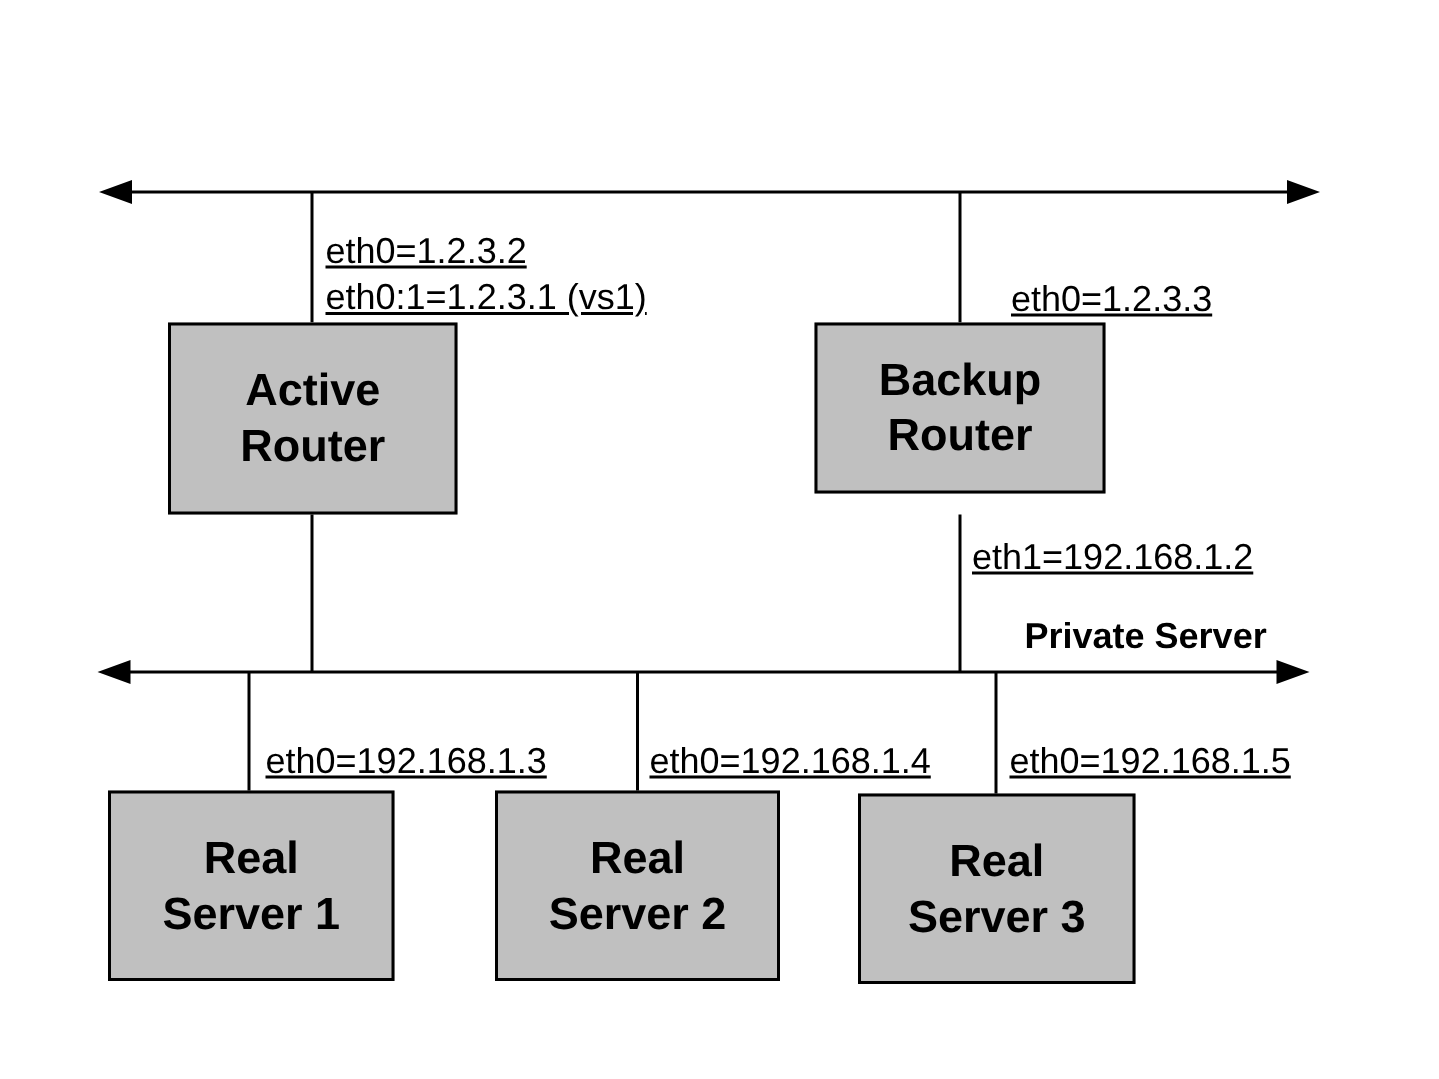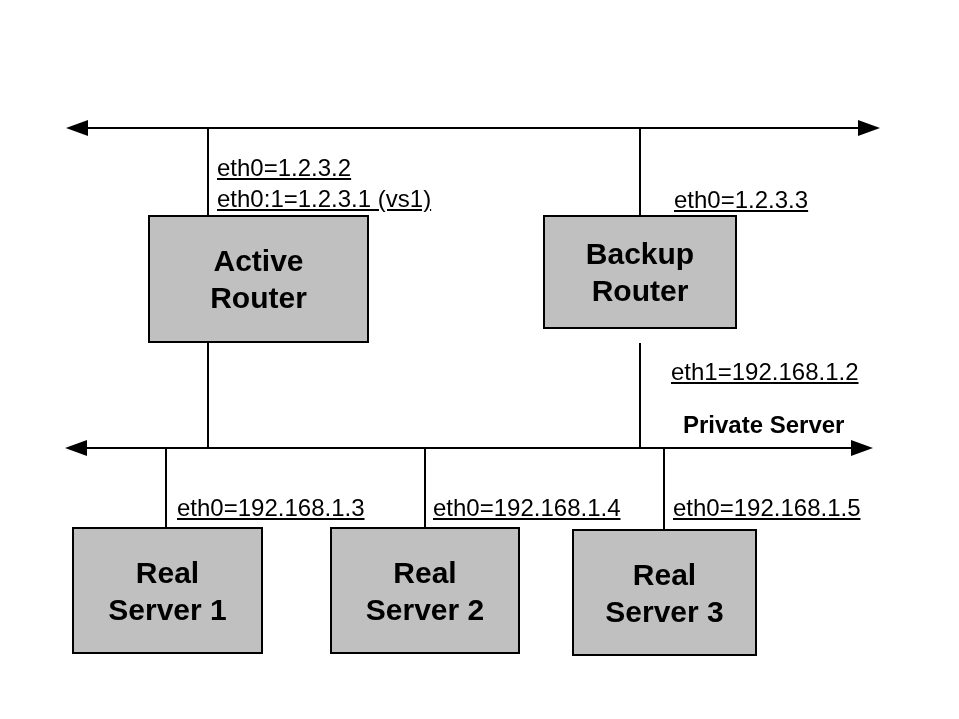--- a/index.html
+++ b/index.html
@@ -66,33 +66,33 @@
   <div class="arr-l" style="left:66px; top:120px;"></div>
   <div class="arr-r" style="left:858px; top:120px;"></div>
 
   <div class="vline" style="left:207px; top:128px; height:87px;"></div>
   <div class="vline" style="left:639px; top:128px; height:87px;"></div>
 
   <div class="iface" style="left:217px; top:152px;">eth0=1.2.3.2
 eth0:1=1.2.3.1 (vs1)</div>
   <div class="iface" style="left:648px; top:184px;margin-left:26px;">eth0=1.2.3.3</div>
 
-  <div class="node" style="left:112px; top:215px; width:221px; height:128px;margin-left:36px;">
+  <div class="node" style="left:112px; top:215px; width:193px; height:128px;">
     <span class="node-label">Active
 Router</span>
   </div>
   <div class="node" style="left:543px; top:215px; width:194px; height:114px;">
     <span class="node-label">Backup
 Router</span>
   </div>
 
   <div class="vline" style="left:207px; top:343px; height:105px;"></div>
   <div class="vline" style="left:639px; top:343px; height:105px;"></div>
 
-  <div class="iface" style="left:648px; top:356px;margin-left:23px;">eth1=192.168.1.2</div>
+  <div class="iface" style="left:648px; top:356px;">eth1=192.168.1.2</div>
 
   <div class="net-label" style="left:683px; top:411px;">Private Server</div>
   <div class="hline" style="left:72px; top:447px; width:791px;"></div>
   <div class="arr-l" style="left:65px; top:440px;"></div>
   <div class="arr-r" style="left:851px; top:440px;"></div>
 
   <div class="vline" style="left:165px; top:448px; height:80px;"></div>
   <div class="vline" style="left:424px; top:448px; height:80px;"></div>
   <div class="vline" style="left:663px; top:448px; height:82px;"></div>
 

